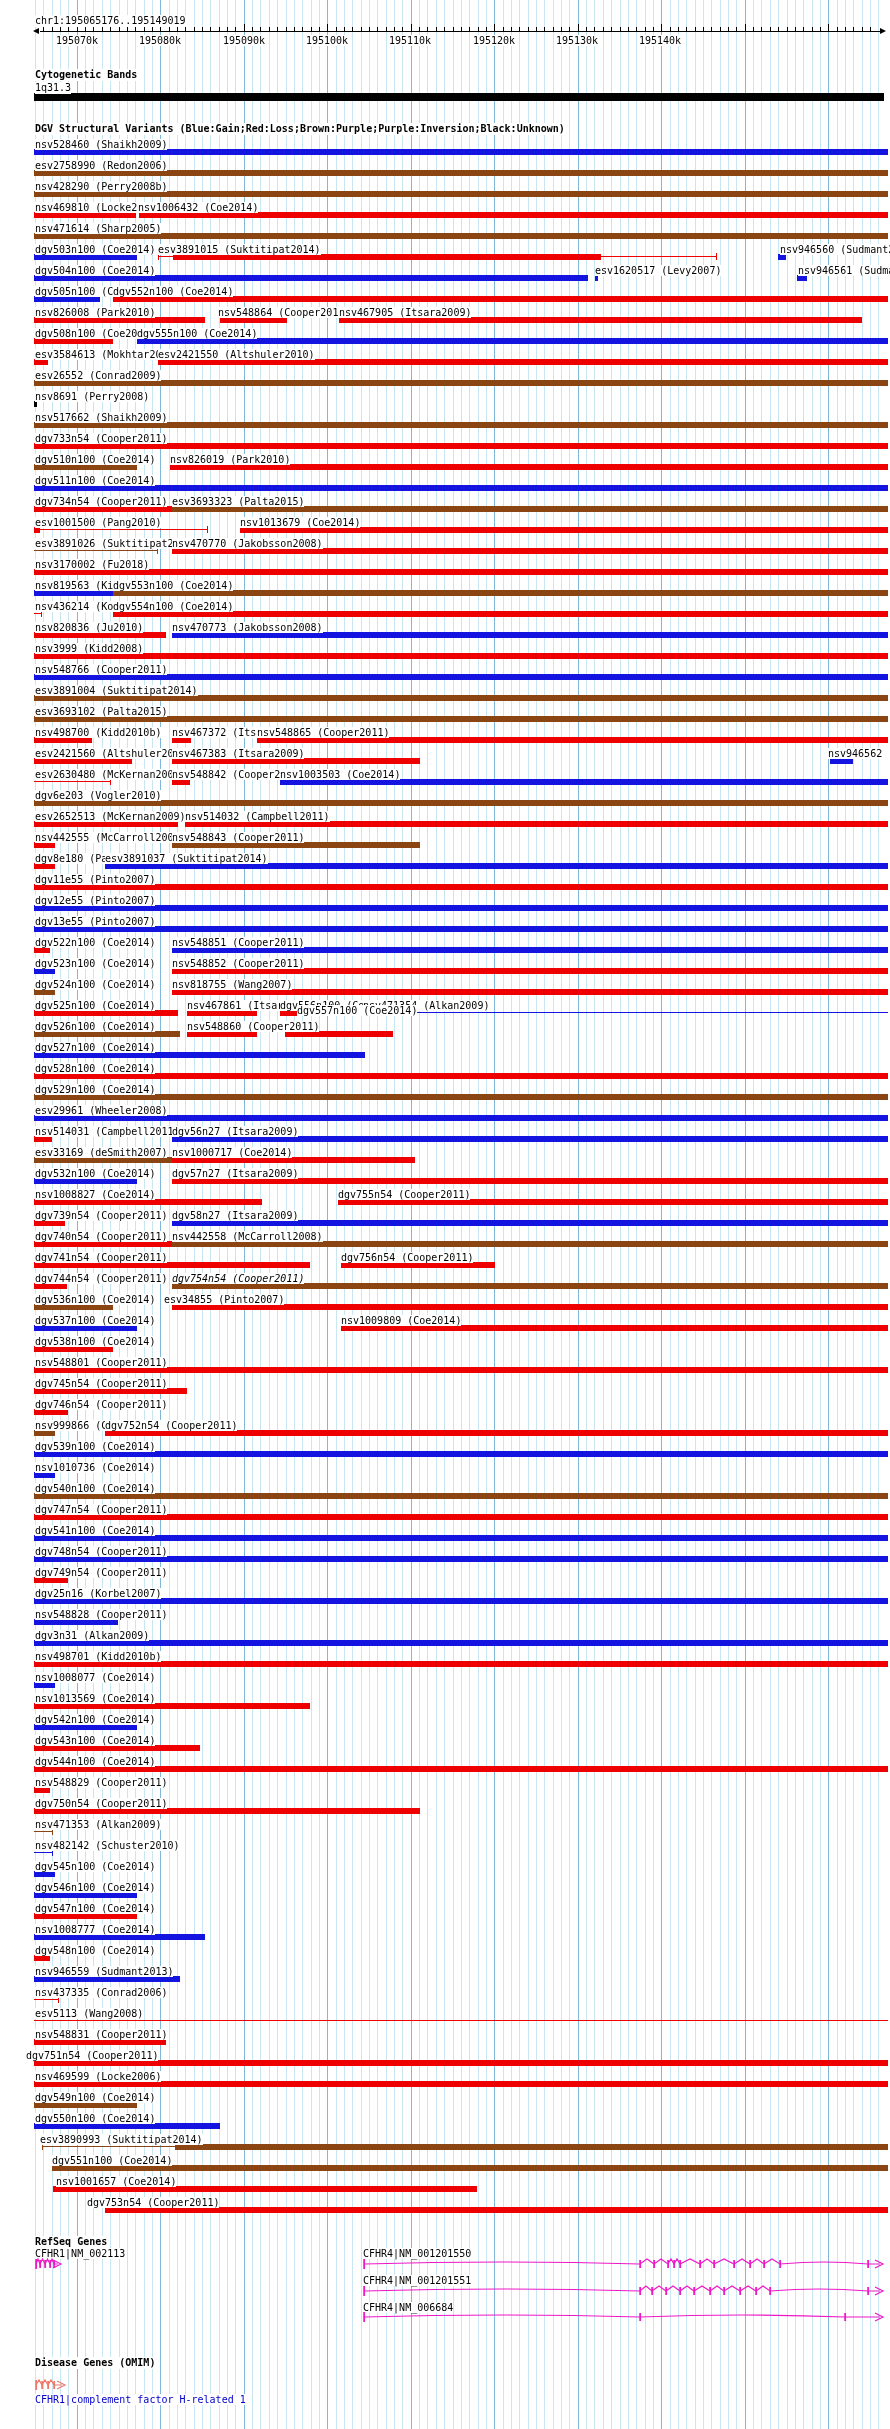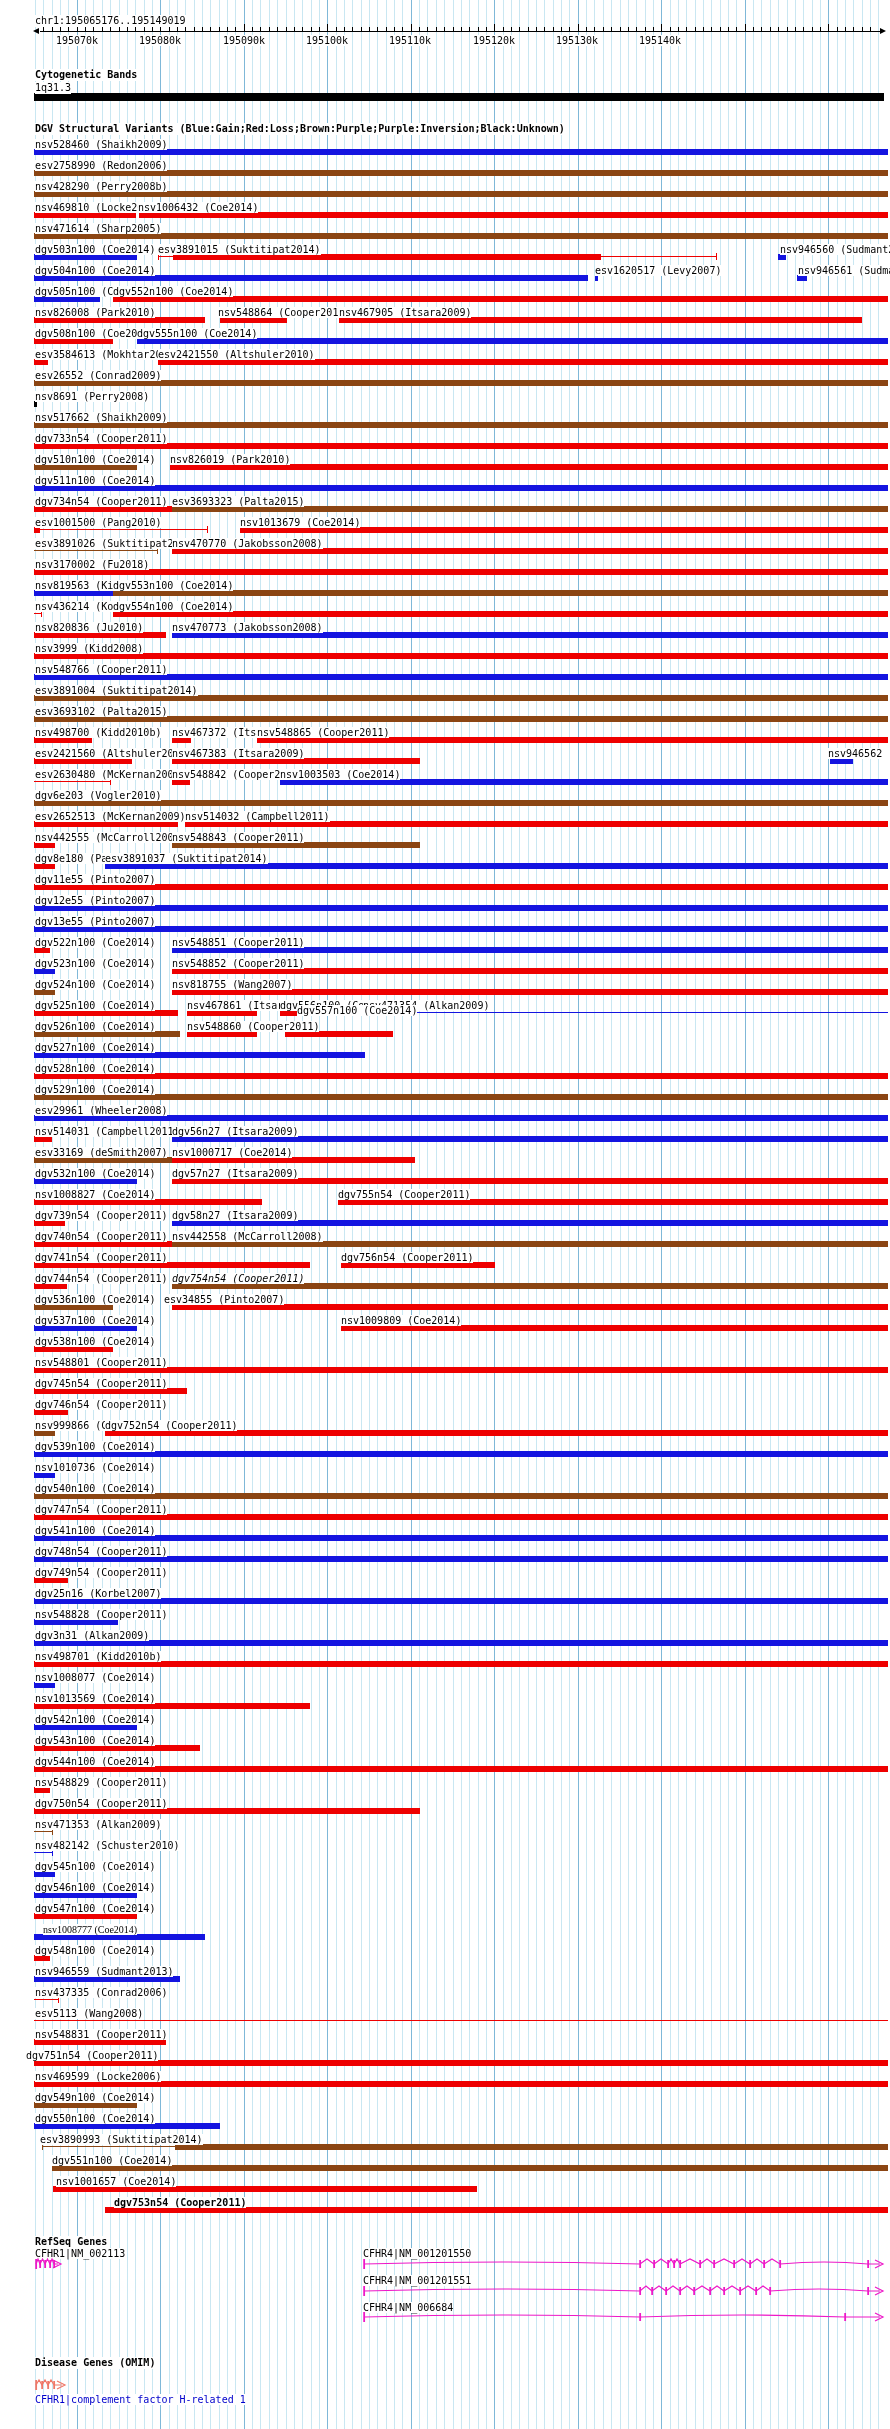--- a/index.html
+++ b/index.html
@@ -521,21 +521,21 @@
       <div class="seg" style="left: 34px; width: 18px; top: 1852px; height: 1px; background: rgb(20, 20, 224);"></div>
       <div class="seg" style="left: 52px; width: 1px; top: 1849px; height: 7px; background: rgb(20, 20, 224);"></div>
       <div class="vlabel" style="left: 35px; top: 1840px;">nsv482142 (Schuster2010)</div>
       <div class="seg" style="left: 34px; width: 21px; top: 1871px; height: 6px; background: rgb(20, 20, 224);"></div>
       <div class="vlabel" style="left: 35px; top: 1861px;">dgv545n100 (Coe2014)</div>
       <div class="seg" style="left: 34px; width: 103px; top: 1892px; height: 6px; background: rgb(20, 20, 224);"></div>
       <div class="vlabel" style="left: 35px; top: 1882px;">dgv546n100 (Coe2014)</div>
       <div class="seg" style="left: 34px; width: 103px; top: 1913px; height: 6px; background: rgb(238, 0, 0);"></div>
       <div class="vlabel" style="left: 35px; top: 1903px;">dgv547n100 (Coe2014)</div>
       <div class="seg" style="left: 34px; width: 171px; top: 1934px; height: 6px; background: rgb(20, 20, 224);"></div>
-      <div class="vlabel" style="left: 43px; top: 1924px; font-family: Liberation Serif, serif;">nsv1008777 (Coe2014)</div>
+      <div class="vlabel" style="left: 35px; top: 1924px;">nsv1008777 (Coe2014)</div>
       <div class="seg" style="left: 34px; width: 16px; top: 1955px; height: 6px; background: rgb(238, 0, 0);"></div>
       <div class="vlabel" style="left: 35px; top: 1945px;">dgv548n100 (Coe2014)</div>
       <div class="seg" style="left: 34px; width: 146px; top: 1976px; height: 6px; background: rgb(20, 20, 224);"></div>
       <div class="vlabel" style="left: 35px; top: 1966px;">nsv946559 (Sudmant2013)</div>
       <div class="seg" style="left: 34px; width: 24px; top: 1999px; height: 1px; background: rgb(238, 0, 0);"></div>
       <div class="seg" style="left: 58px; width: 1px; top: 1996px; height: 7px; background: rgb(238, 0, 0);"></div>
       <div class="vlabel" style="left: 35px; top: 1987px;">nsv437335 (Conrad2006)</div>
       <div class="seg" style="left: 34px; width: 854px; top: 2020px; height: 1px; background: rgb(238, 0, 0);"></div>
       <div class="vlabel" style="left: 35px; top: 2008px;">esv5113 (Wang2008)</div>
       <div class="seg" style="left: 34px; width: 132px; top: 2039px; height: 6px; background: rgb(238, 0, 0);"></div>
@@ -550,21 +550,21 @@
       <div class="vlabel" style="left: 35px; top: 2113px;">dgv550n100 (Coe2014)</div>
       <div class="seg" style="left: 42px; width: 1px; top: 2143px; height: 7px; background: rgb(139, 69, 19);"></div>
       <div class="seg" style="left: 42px; width: 133px; top: 2146px; height: 1px; background: rgb(139, 69, 19);"></div>
       <div class="seg" style="left: 175px; width: 713px; top: 2144px; height: 6px; background: rgb(139, 69, 19);"></div>
       <div class="vlabel" style="left: 40px; top: 2134px;">esv3890993 (Suktitipat2014)</div>
       <div class="seg" style="left: 52px; width: 836px; top: 2165px; height: 6px; background: rgb(139, 69, 19);"></div>
       <div class="vlabel" style="left: 52px; top: 2155px;">dgv551n100 (Coe2014)</div>
       <div class="seg" style="left: 53px; width: 424px; top: 2186px; height: 6px; background: rgb(238, 0, 0);"></div>
       <div class="vlabel" style="left: 56px; top: 2176px;">nsv1001657 (Coe2014)</div>
       <div class="seg" style="left: 105px; width: 783px; top: 2207px; height: 6px; background: rgb(238, 0, 0);"></div>
-      <div class="vlabel" style="left: 114px; top: 2197px; font-weight: bold;">dgv753n54 (Cooper2011)</div>
+      <div class="vlabel" style="left: 87px; top: 2197px;">dgv753n54 (Cooper2011)</div>
     </div>
 
   <div class="hdr" style="left:35px;top:2236px;">RefSeq Genes</div>
   <div id="refseq-layer">
       <div class="vlabel" style="left: 35px; top: 2248px;">CFHR1|NM_002113</div>
       <svg class="gene" width="44" height="22" style="left: 28px; top: 2253px;">
         <path d="M 8 11 L 10 6 L 12 11 L 14.5 6 L 17 11 L 19.5 6 L 22 11 L 24 6 L 26 11 L 30 11" fill="none" stroke="#EE18C8" stroke-width="1.2"></path>
         <rect x="7.25" y="6" width="1.8" height="10" fill="#EE18C8"></rect>
         <rect x="11.25" y="7" width="1.8" height="8" fill="#EE18C8"></rect>
         <rect x="16.25" y="7" width="1.8" height="8" fill="#EE18C8"></rect>

